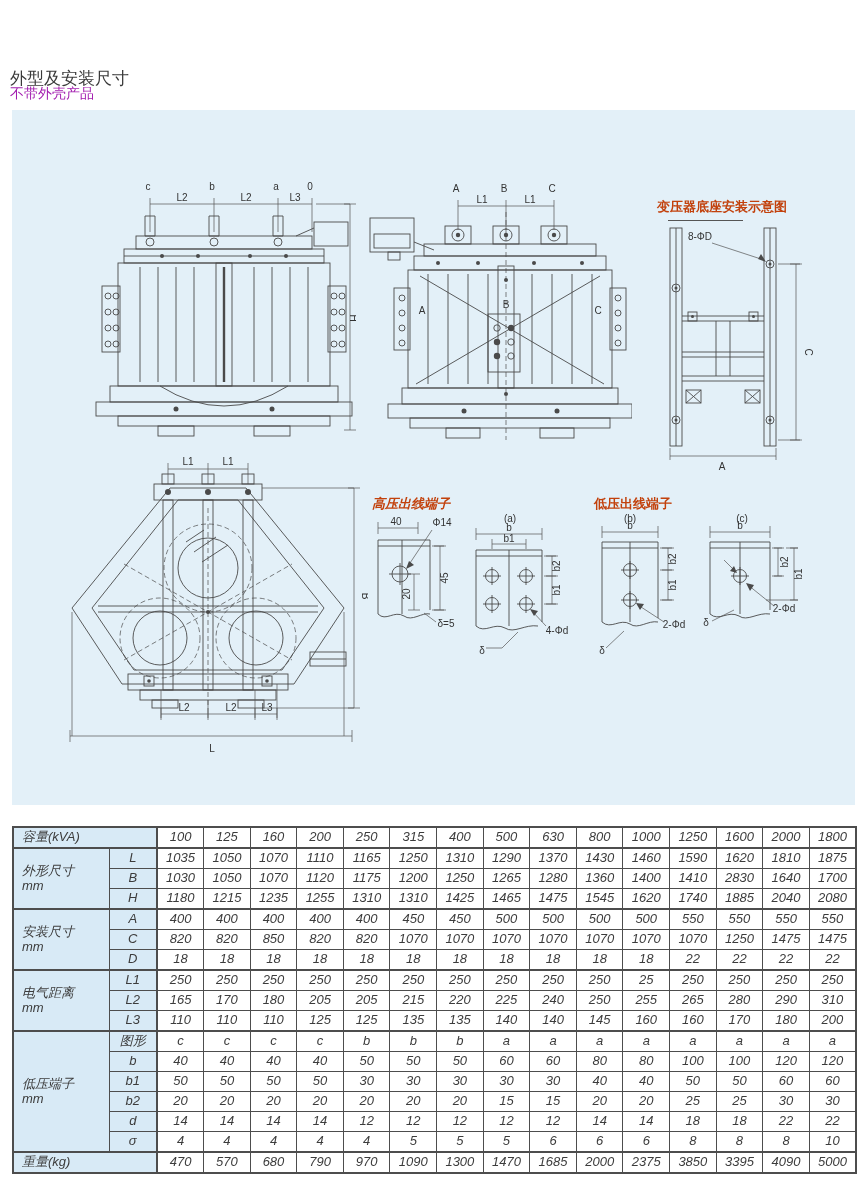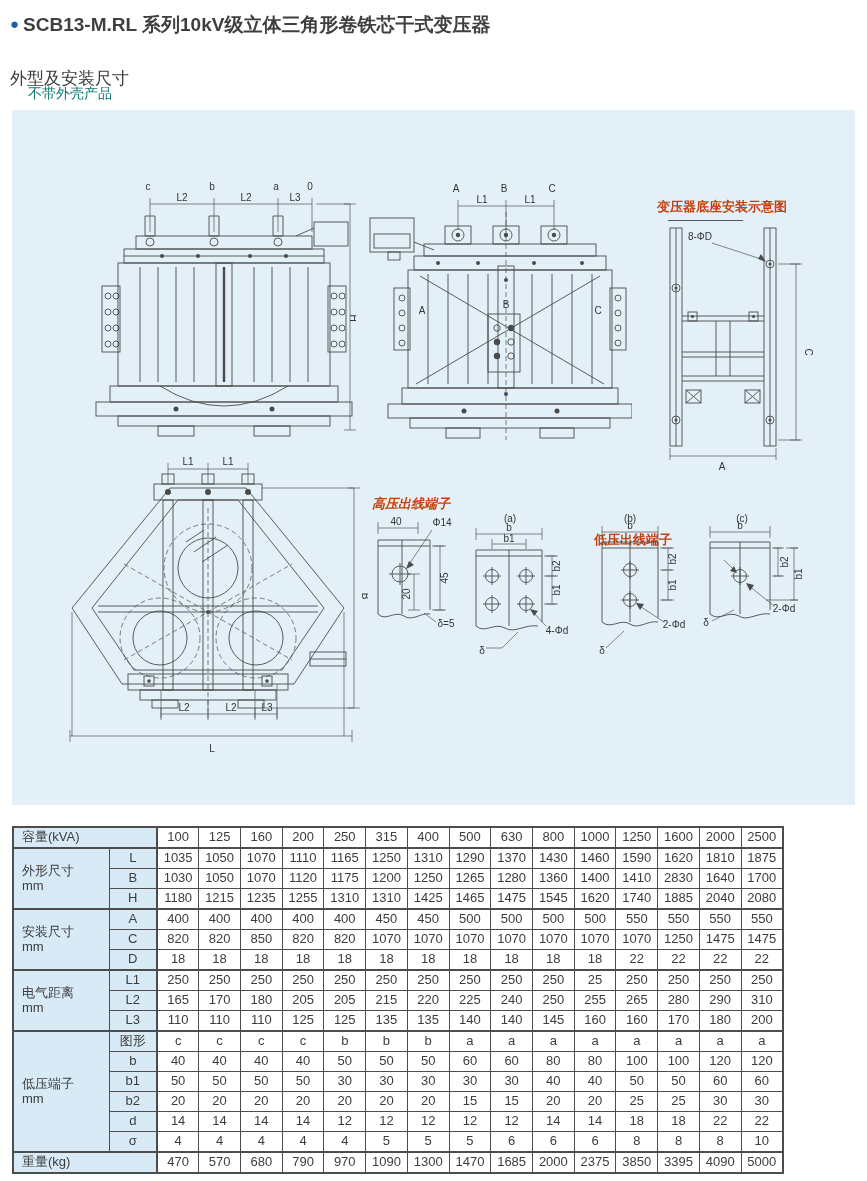--- a/index.html
+++ b/index.html
@@ -2,52 +2,49 @@
 <html><head>
 <meta charset="utf-8">
 <style>
   html,body{margin:0;padding:0;background:#ffffff;}
   .page{position:relative;width:867px;height:1181px;background:#fff;
         font-family:"Liberation Sans",sans-serif;overflow:hidden;}
   .title-row{position:absolute;left:10px;top:12px;white-space:nowrap;}
   .bullet{color:#1b61a8;font-size:15px;vertical-align:2px;margin-right:4px;}
   .title{font-size:19px;font-weight:bold;color:#3f3f3f;}
   .subtitle{position:absolute;left:10px;top:67px;font-size:17px;color:#3a3a3a;}
-  .note{position:absolute;left:10px;top:85px;font-size:14px;color:#0f766e;margin-left:18px;}
+  .note{position:absolute;left:10px;top:85px;font-size:14px;color:#a21caf;}
   .panel{position:absolute;left:12px;top:110px;width:843px;height:695px;background:#e3f0f8;}
   .panel .abs{position:absolute;}
   .dwg-title{font-size:13px;font-weight:bold;color:#c2410c;white-space:nowrap;}
   .rule{border-top:1px solid #555;height:0;}
   
   .dwg path,.dwg rect,.dwg circle,.dwg polygon{stroke:#4a4a4a;fill:none;stroke-width:0.9;}
   .dwg .dim{stroke:#555;stroke-width:0.7;}
   .dwg .dash{stroke-dasharray:5 3;stroke-width:0.7;}
   .dwg .fill{fill:#4a4a4a;stroke:none;}
   .dwg .thick{stroke-width:2.4;}
   .dwg text{fill:#333;font-family:"Liberation Sans",sans-serif;font-size:10px;
             text-anchor:middle;stroke:none;}
   
   .spec-wrap{position:absolute;left:12px;top:826px;}
-  table.spec{border-collapse:collapse;table-layout:fixed;width:772px;border:2px solid #4d4d4d;}
+  table.spec{border-collapse:collapse;table-layout:fixed;width:845px;border:2px solid #4d4d4d;font-style:italic;}
   table.spec td{border:1px solid #4d4d4d;text-align:center;font-size:13px;color:#3c3c3c;
                 height:19px;padding:0;background:#fff;line-height:1.15;overflow:hidden;}
   table.spec td.lbl{background:#d8eaf6;text-align:left;padding-left:8px;}
   table.spec td.sub{background:#d8eaf6;border-right:2px solid #4d4d4d;text-align:center;padding-left:0;}
   table.spec td.lbl2{border-right:2px solid #4d4d4d;}
   table.spec tr.gb>td{border-top:2px solid #4d4d4d;}
   col.c-lbl{width:96px;}col.c-sub{width:48px;}
 </style>
 </head>
 <body>
 
 <div class="page">
 
-  <div class="title-row">
-    <span class="bullet">●</span><span class="title">SCB13-M.RL 系列10kV级立体三角形卷铁芯干式变压器</span>
-  </div>
   <div class="subtitle">外型及安装尺寸</div>
   <div class="note">不带外壳产品</div>
 
   <div class="panel">
 
     <svg class="dwg abs" style="left:52px;top:70px;" width="292" height="274" viewBox="0 0 292 274">
       <text x="84" y="10">c</text>
       <text x="148" y="10">b</text>
       <text x="212" y="10">a</text>
       <text x="246" y="10">0</text>
@@ -257,21 +254,21 @@
         <path d="M21,60 H43 M32,49 V71"></path>
       <path class="dim" d="M64,32 H76 M64,96 H76 M72,32 V96 M66,32 h12 M66,96 h12"></path>
       <text transform="rotate(-90 80,64)" x="80" y="64">45</text>
       <path class="dim" d="M46,60 V96 M40,60 h12 M40,96 h12"></path>
       <text transform="rotate(-90 42,80)" x="42" y="80">20</text>
       <text x="78" y="113">δ=5</text>
       <path class="dim" d="M68,108 L56,99"></path>
       <path d="M10,100 c8,8 16,-4 26,2 c8,6 18,-4 26,-2"></path>
     </svg>
 
-    <div class="dwg-title abs" style="left:582px;top:385px;margin-top:36px;">低压出线端子</div>
+    <div class="dwg-title abs" style="left:582px;top:385px;">低压出线端子</div>
 
     <svg class="dwg abs" style="left:450px;top:402px;" width="118" height="150" viewBox="0 0 118 150">
       <text x="48" y="10">(a)</text>
       <path class="dim" d="M14,22 H80 M14,16 V28 M80,16 V28"></path>
       <text x="47" y="19">b</text>
       <path class="dim" d="M30,32 H64 M30,27 V37 M64,27 V37"></path>
       <text x="47" y="30">b1</text>
       <path d="M14,38 H80 M14,44 H80 M14,38 V114 M80,38 V110 M47,38 V114"></path>
       <circle cx="30" cy="64" r="6.5"></circle>
         <path d="M30,55 V73 M21,64 H39"></path>
@@ -366,21 +363,21 @@
             <td>250</td>
             <td>315</td>
             <td>400</td>
             <td>500</td>
             <td>630</td>
             <td>800</td>
             <td>1000</td>
             <td>1250</td>
             <td>1600</td>
             <td>2000</td>
-            <td>2500</td>
+            <td>1800</td>
           </tr>
           <tr class="gb">
             <td class="lbl" rowspan="3">外形尺寸<br>mm</td>
             <td class="sub">L</td>
             <td>1035</td>
             <td>1050</td>
             <td>1070</td>
             <td>1110</td>
             <td>1165</td>
             <td>1250</td>

